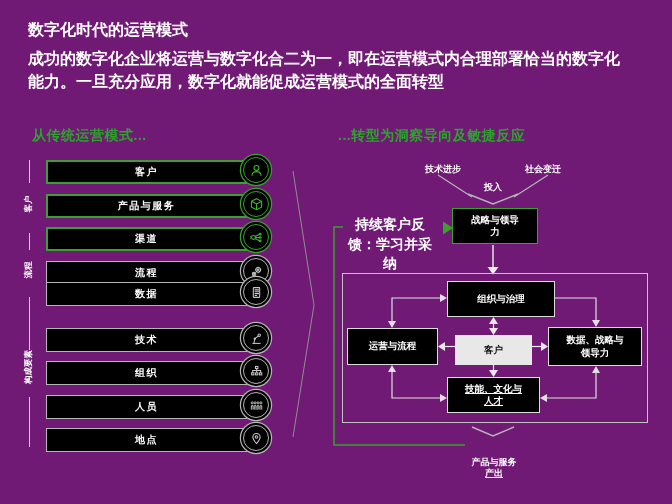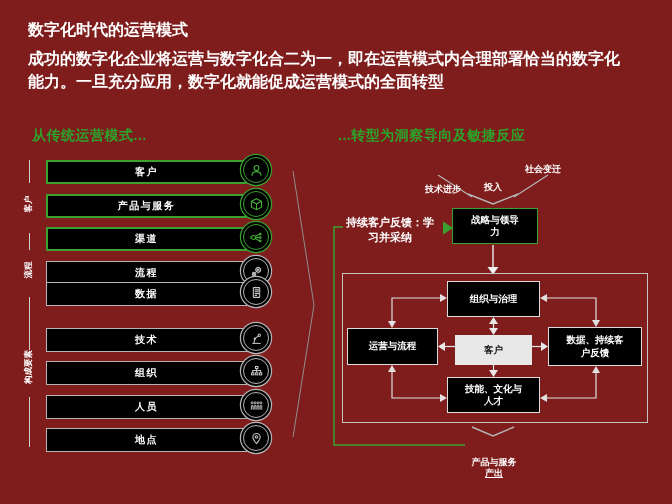--- a/index.html
+++ b/index.html
@@ -1,16 +1,16 @@
 <!DOCTYPE html>
 <html><head>
 <meta charset="utf-8">
 <style>
   html,body{margin:0;padding:0;background:#000;}
-  .slide{position:relative;width:672px;height:504px;background:#7f1d1d;overflow:hidden;
+  .slide{position:relative;width:672px;height:504px;background:#701a75;overflow:hidden;
          font-family:"Liberation Sans","DejaVu Sans",sans-serif;}
   .slide *{box-sizing:border-box;}
 
   
   .title{position:absolute;left:28px;top:20px;color:#fff;font-size:16px;font-weight:bold;}
   .subtitle{position:absolute;left:28px;top:47px;width:606px;color:#fff;font-size:16px;
             font-weight:bold;line-height:1.45;}
 
   .section-header{position:absolute;color:#2ba42b;font-size:14px;font-weight:bold;letter-spacing:0.5px;}
   #left-header{left:32px;top:127px;}
@@ -35,32 +35,32 @@
   .bracket-label{position:absolute;color:#fff;font-size:8.5px;font-weight:bold;text-align:center;
                  transform:rotate(-90deg);white-space:nowrap;}
 
   
   .dbox{position:absolute;border:1.5px solid #dcdcdc;background:#000;color:#fff;
         display:flex;align-items:center;justify-content:center;text-align:center;
         font-size:9.5px;font-weight:bold;line-height:1.3;padding:15px;z-index:2;}
   #strategy-box{left:452px;top:208px;width:86px;height:36px;border:1.6px solid #3aa02f;}
   #outer-box{position:absolute;left:342px;top:273px;width:306px;height:150px;
              border:1.5px solid #c4c4c4;z-index:1;}
-  #org-box{left:447px;top:281px;width:93px;height:36px;}
+  #org-box{left:447px;top:281px;width:108px;height:36px;}
   #ops-box{left:347px;top:328px;width:91px;height:37px;}
   #customer-box{left:455px;top:335px;width:77px;height:22px;background:#e8e8e8;
                 color:#101010;border:none;}
   #data-box{left:548px;top:327px;width:94px;height:39px;}
-  #skills-box{left:447px;top:377px;width:93px;height:36px;}
+  #skills-box{left:447px;top:377px;width:93px;height:36px;text-decoration:underline;}
 
   .small-label{position:absolute;color:#fff;font-size:9px;font-weight:bold;text-align:center;z-index:2;}
-  #tech-label{left:410px;top:163px;width:66px;margin-top:20px;}
+  #tech-label{left:410px;top:163px;width:66px;}
   #social-label{left:510px;top:163px;width:66px;}
   #input-label{left:478px;top:181px;width:30px;}
-  #feedback-label{left:344px;top:215px;width:92px;font-size:11px;line-height:1.4;}
+  #feedback-label{left:344px;top:215px;width:92px;font-size:14px;line-height:1.4;}
   #output-label{left:478px;top:467px;width:32px;text-decoration:underline;}
   #output-sub-label{left:458px;top:456px;width:72px;}
 
   svg.overlay{position:absolute;left:0;top:0;z-index:1;}
 </style>
 </head>
 <body>
 
 <div class="slide">
 
@@ -250,19 +250,19 @@
   <div class="small-label" id="tech-label">技术进步</div>
   <div class="small-label" id="social-label">社会变迁</div>
   <div class="small-label" id="input-label">投入</div>
   <div class="small-label" id="feedback-label">持续客户反馈：学习并采纳</div>
 
   <div class="dbox" id="strategy-box">战略与领导力</div>
   <div id="outer-box"></div>
   <div class="dbox" id="org-box">组织与治理</div>
   <div class="dbox" id="ops-box">运营与流程</div>
   <div class="dbox" id="customer-box">客户</div>
-  <div class="dbox" id="data-box">数据、持续客户反馈</div>
+  <div class="dbox" id="data-box">数据、战略与领导力</div>
   <div class="dbox" id="skills-box">技能、文化与人才</div>
 
   <div class="small-label" id="output-label">产出</div>
   <div class="small-label" id="output-sub-label">产品与服务</div>
 
 </div>
 
 </body></html>

